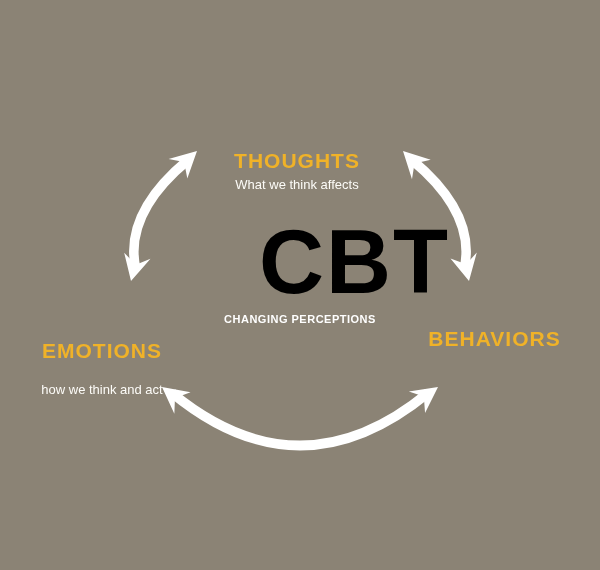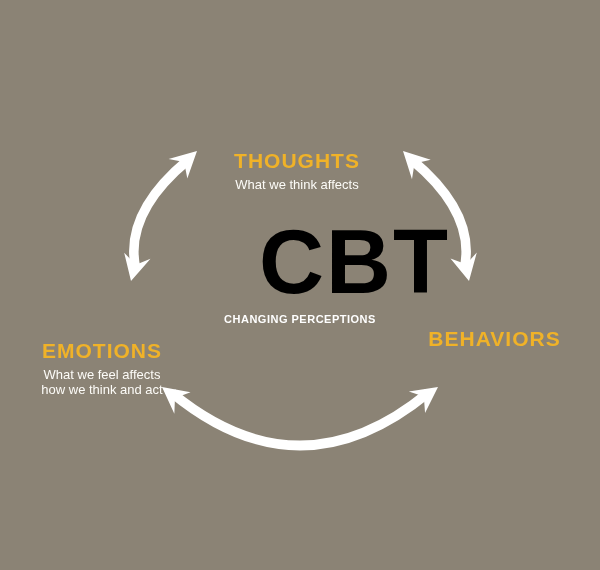--- a/index.html
+++ b/index.html
@@ -95,21 +95,21 @@
   <div class="node node-thoughts">
     <div class="node-label">THOUGHTS</div>
     <div class="node-desc">
       <span>What we think affects</span><br>
     </div>
   </div>
 
   <div class="node node-emotions">
     <div class="node-label">EMOTIONS</div>
     <div class="node-desc">
-      <span>What we feel affects</span><br>
+      <br>
       <span>how we think and act</span>
     </div>
   </div>
 
   <div class="node node-behaviors">
     <div class="node-label">BEHAVIORS</div>
   </div>
 
   <div class="center-block">
     <div class="cbt-title">CBT</div>

